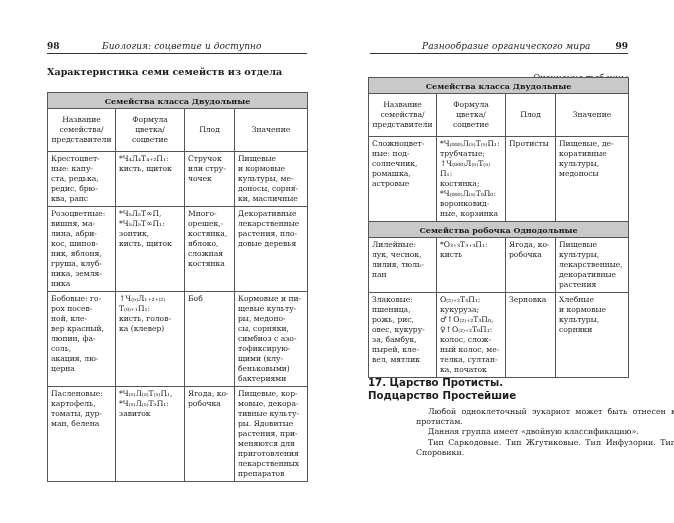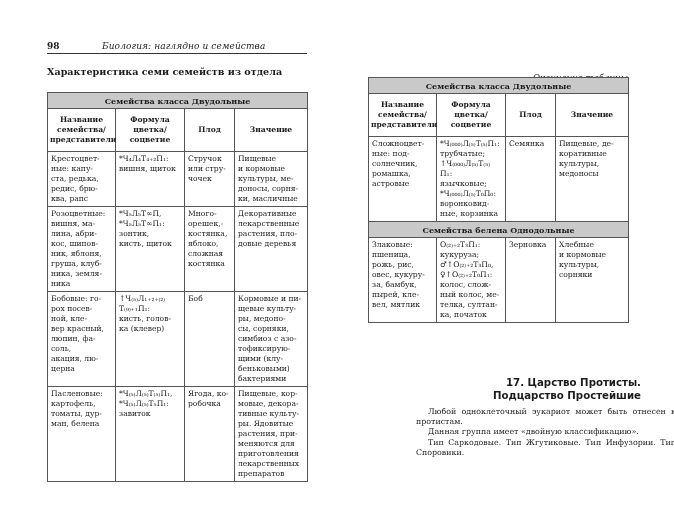--- a/index.html
+++ b/index.html
@@ -21,40 +21,40 @@
 
   .table-title { position:absolute; left:47px; width:260px; top:66px; text-align:left;
                  font-weight:bold; font-size:9.6px; line-height:12px; }
   .table-note { position:absolute; right:46px; top:73px; font-style:italic; font-size:8.6px; }
 
   table.bio { position:absolute; border-collapse:collapse; font-size:7.6px; line-height:10px;
               table-layout:fixed; }
   .page-left table.bio { left:47px; top:92px; width:260px; }
   .page-right table.bio { left:31px; top:77px; width:260px; }
   table.bio td, table.bio th { border:1px solid #555; vertical-align:top; padding:2px 4px 2px 3px; }
-  table.bio th { font-weight:bold; text-align:center; vertical-align:middle; padding:2px 2px; }
+  table.bio th { font-weight:normal; text-align:center; vertical-align:middle; padding:2px 2px; }
   table.bio tr.class-row td { background:#c9c9c9; text-align:center; font-weight:bold;
                                font-size:8px; padding:2px; height:11px; vertical-align:middle; }
   col.c1 { width:68px; } col.c2 { width:69px; } col.c3 { width:50px; } col.c4 { width:73px; }
   .cell-text { white-space:pre-line; }
 
-  .section-title { position:absolute; left:44px; width:260px; top:376px; text-align:right;
+  .section-title { position:absolute; left:31px; width:260px; top:376px; text-align:left;
                    font-family:"DejaVu Sans", sans-serif; font-weight:bold; font-size:10.2px;
                    line-height:13px; }
   .body-text { position:absolute; left:31px; width:260px; top:407px; font-size:7.9px;
                line-height:10.2px; text-align:justify;margin-left:48px; }
   .body-text p { margin:0; text-indent:12px; }
 </style>
 </head>
 <body>
 
 <div class="page page-left">
   <div class="running-head">
     <span class="page-num">98</span>
-    <span class="running-title">Биология: наглядно и семейства</span>
+    <span class="running-title">Биология: соцветие и доступно</span>
   </div>
 
   <div class="table-title">
     <div>Характеристика семи семейств из отдела</div>
   </div>
 
   <table class="bio">
     <colgroup>
         <col class="c1">
         <col class="c2">
@@ -71,21 +71,21 @@
       <th style="height:38px;">Плод</th>
       <th>Значение</th>
     </tr>
     <tr>
       <td class="cell-text">Крестоцвет-
 ные: капу-
 ста, редька,
 редис, брю-
 ква, рапс</td>
       <td class="cell-text">*Ч₄Л₄Т₄₊₂П₁:
-вишня, щиток</td>
+кисть, щиток</td>
       <td class="cell-text">Стручок
 или стру-
 чочек</td>
       <td class="cell-text">Пищевые
 и кормовые
 культуры, ме-
 доносы, сорня-
 ки, масличные</td>
     </tr>
     <tr>
@@ -154,20 +154,24 @@
 меняются для
 приготовления
 лекарственных
 препаратов</td>
     </tr>
   </tbody>
     </table>
 </div>
 
 <div class="page page-right">
+  <div class="running-head">
+    <span class="running-title">Разнообразие органического мира</span>
+    <span class="page-num">99</span>
+  </div>
 
   <div class="table-note">Окончание таблицы</div>
 
   <table class="bio">
     <colgroup>
         <col class="c1">
         <col class="c2">
         <col class="c3">
         <col class="c4">
       </colgroup>
@@ -183,32 +187,47 @@
     </tr>
     <tr>
       <td class="cell-text">Сложноцвет-
 ные: под-
 солнечник,
 ромашка,
 астровые</td>
       <td class="cell-text">*Ч₍₀₀₀₎Л₍₅₎Т₍₅₎П₁:
 трубчатые;
 ↑Ч₍₀₀₀₎Л₍₅₎Т₍₅₎П₁:
-язычковые;
+костянка;
 *Ч₍₀₀₀₎Л₍₅₎Т₀П₀:
 воронковид-
 ные, корзинка</td>
-      <td class="cell-text">Семянка</td>
+      <td class="cell-text">Протисты</td>
       <td class="cell-text">Пищевые, де-
 коративные
 культуры,
 медоносы</td>
     </tr>
     <tr class="class-row">
-      <td colspan="4">Семейства белена Однодольные</td>
+      <td colspan="4">Семейства робочка Однодольные</td>
+    </tr>
+    <tr>
+      <td class="cell-text">Лилейные:
+лук, чеснок,
+лилия, тюль-
+пан</td>
+      <td class="cell-text">*О₃₊₃Т₃₊₃П₁:
+кисть</td>
+      <td class="cell-text">Ягода, ко-
+робочка</td>
+      <td class="cell-text">Пищевые
+культуры,
+лекарственные,
+декоративные
+растения</td>
     </tr>
     <tr>
       <td class="cell-text">Злаковые:
 пшеница,
 рожь, рис,
 овес, кукуру-
 за, бамбук,
 пырей, кле-
 вел, мятлик</td>
       <td class="cell-text">О₍₂₎₊₂Т₃П₁:

